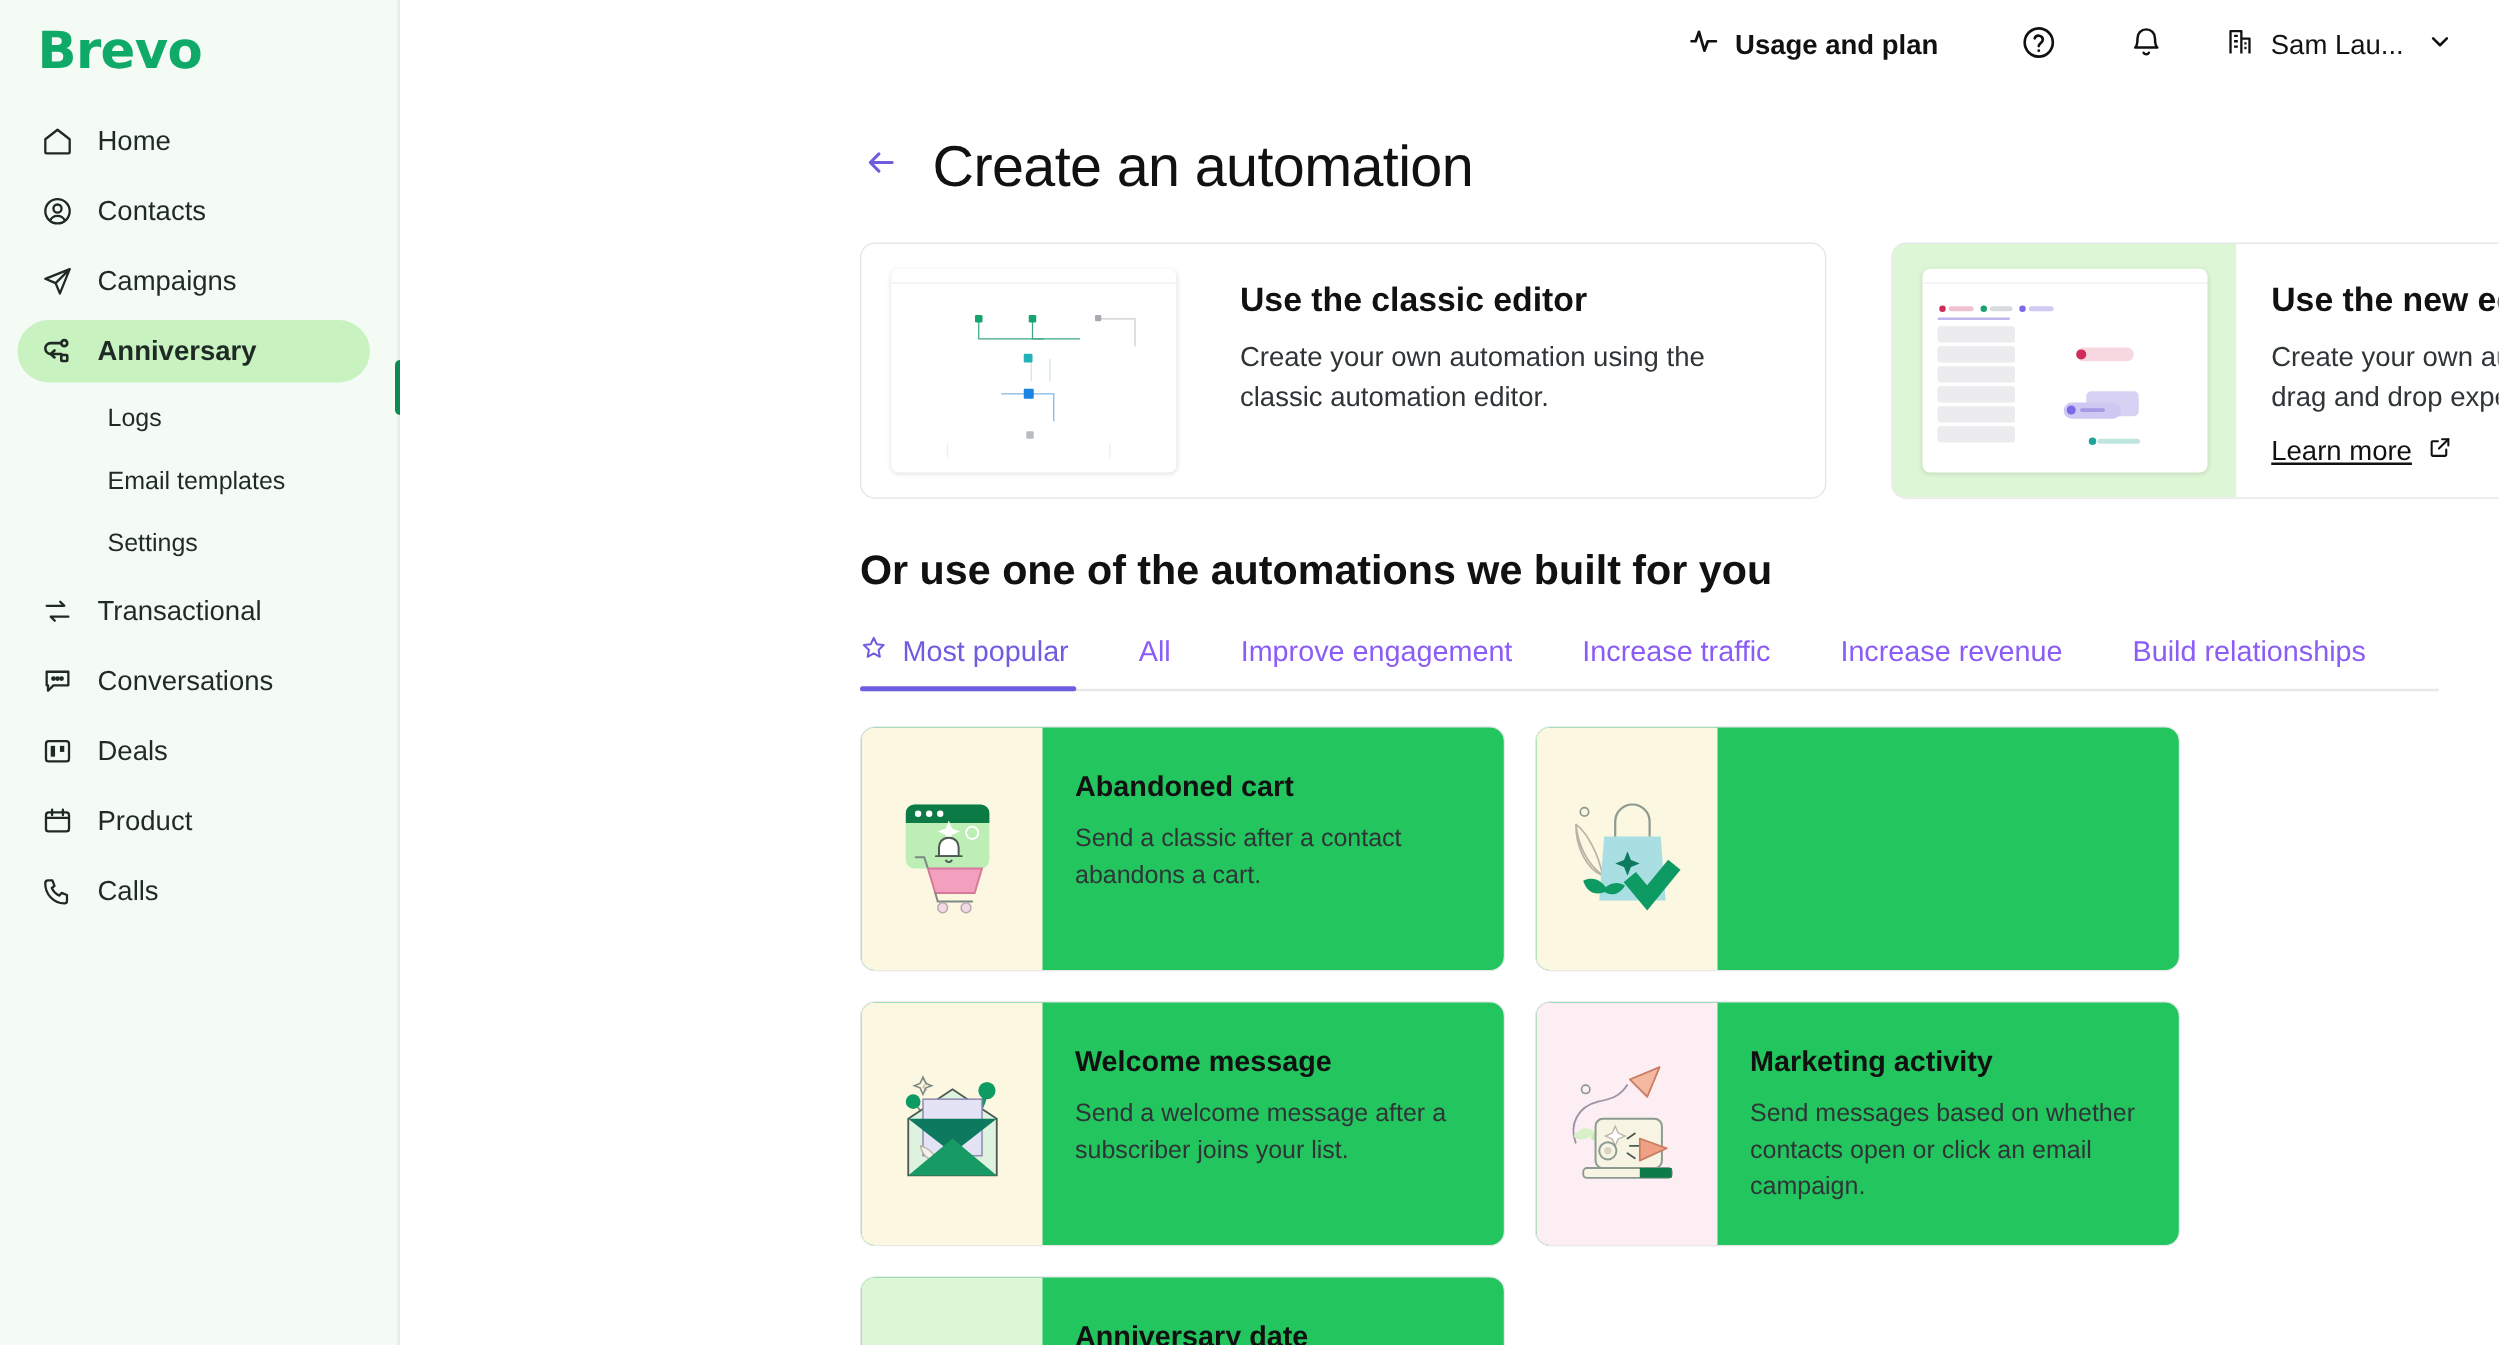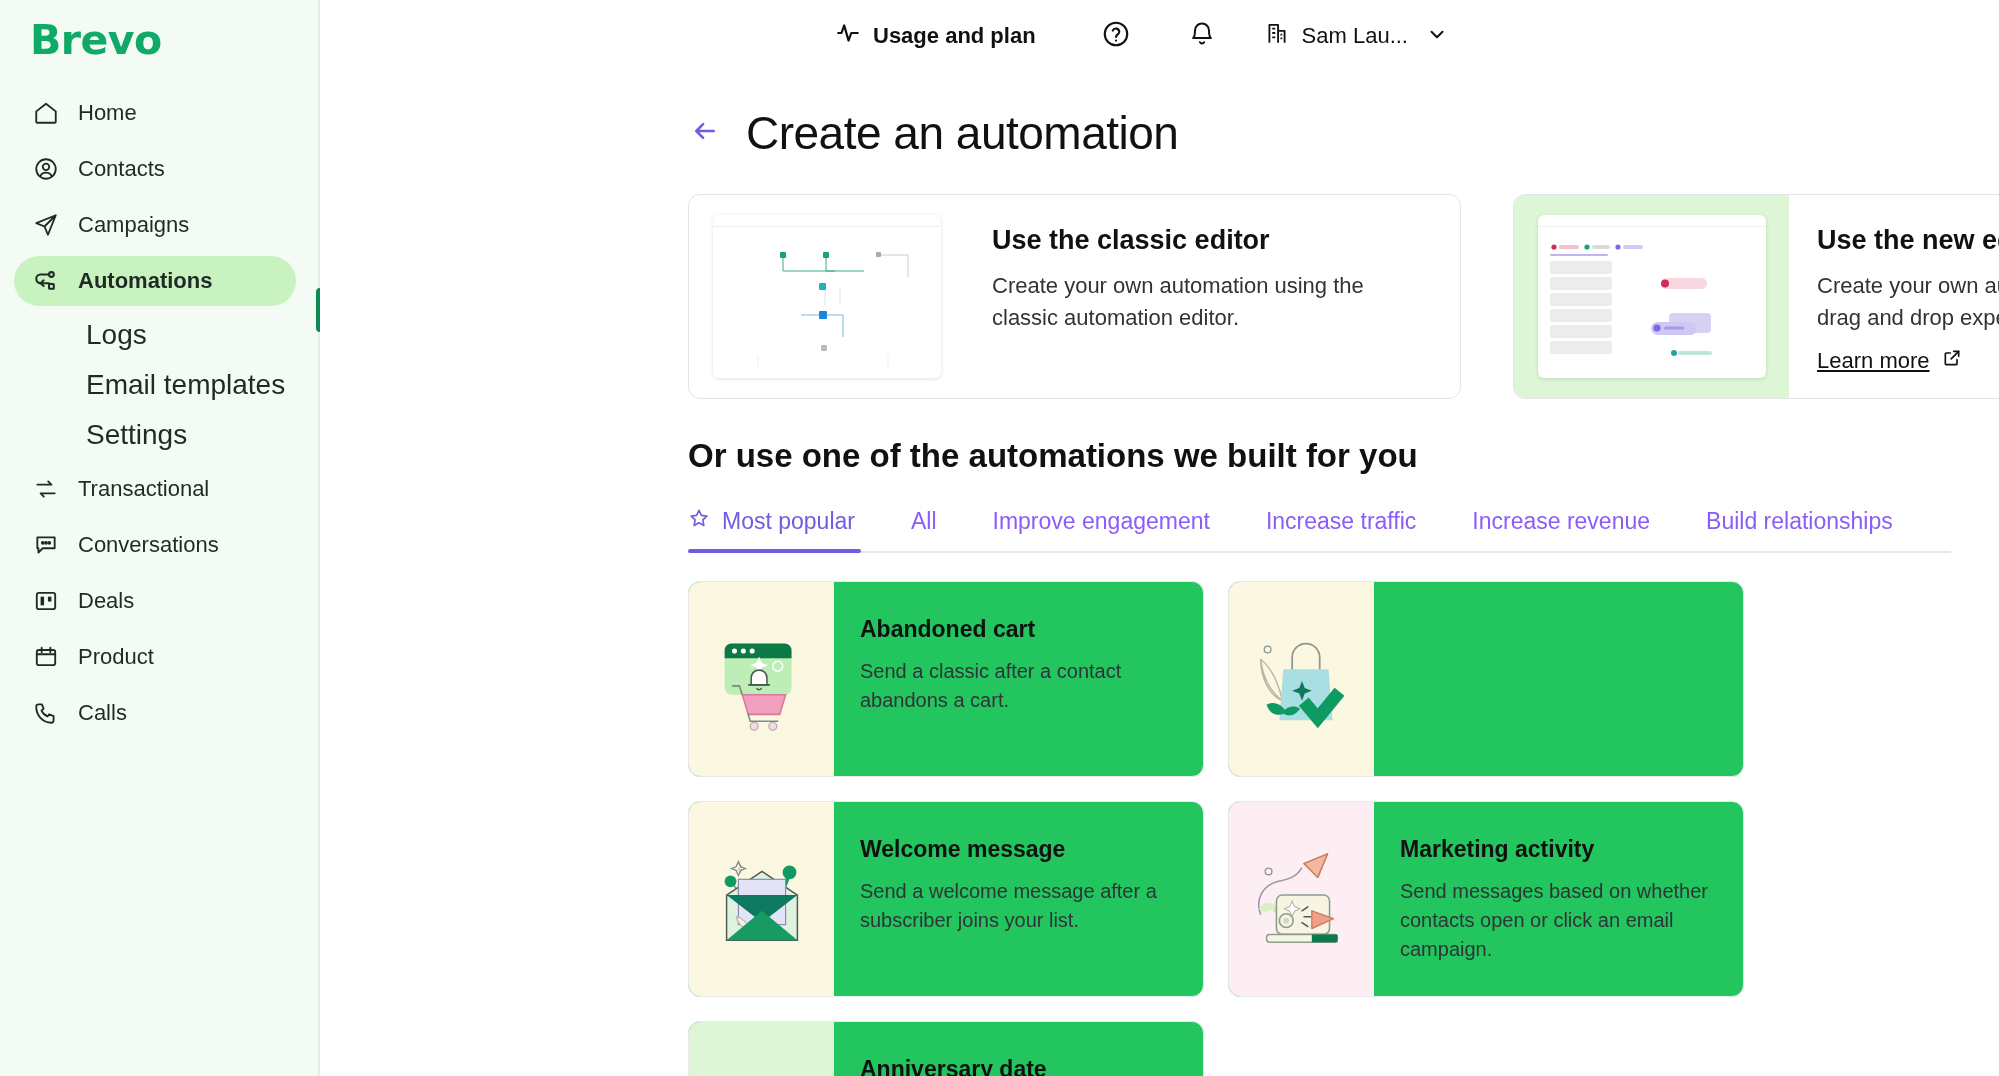--- a/index.html
+++ b/index.html
@@ -31,33 +31,33 @@
     height: 50px; margin: 6px 22px 6px 14px;
     padding-left: 18px; border-radius: 26px;
     color: #1f2a24; font-size: 22px; cursor: pointer;
   }
   .nav-item.active { background: #c8f2c0; font-weight: 700; }
   .nav-item .ico { width: 28px; height: 28px; flex: 0 0 28px;
     display: flex; align-items: center; justify-content: center; }
   .nav-item .ico svg { width: 26px; height: 26px; }
   .nav-sub {
     height: 46px; display: flex; align-items: center;
-    padding-left: 72px; font-size: 28px; color: #1f2a24;
+    padding-left: 72px; font-size: 20px; color: #1f2a24;
     margin: 4px 22px 4px 14px; cursor: pointer;
   }
   .active-bar {
     position: absolute; left: 316px; top: 288px;
     width: 8px; height: 44px; border-radius: 4px; background: #0b8a53;
   }
 
   
   .main { flex: 1; height: 1076px; position: relative; background: #fff; overflow: hidden; }
   .topbar {
     height: 72px; display: flex; align-items: center;
-    justify-content: center; gap: 16px; padding-right: 36px;
+    justify-content: flex-end; gap: 16px; padding-right: 36px;
   }
   .top-usage {
     display: flex; align-items: center; gap: 12px;
     font-size: 22px; font-weight: 700; color: #111; cursor: pointer;
     margin-right: 40px;
   }
   .top-icon-btn {
     width: 48px; height: 48px; display: flex; align-items: center;
     justify-content: center; cursor: pointer; margin-right: 22px;
   }
@@ -185,21 +185,21 @@
 
     <div class="nav-item active">
       <span class="ico">
         <svg viewBox="0 0 24 24" fill="none" stroke="#1f2a24" stroke-width="1.9" stroke-linecap="round" stroke-linejoin="round">
             <circle cx="17" cy="6" r="2.2"></circle>
             <rect x="14.8" y="14.8" width="4.4" height="4.4" rx="0.6"></rect>
             <path d="M14.8 6H7a4 4 0 0 0 0 8h7.8"></path>
             <path d="M9.8 11.4 7 14l2.8 2.6"></path>
           </svg>
       </span>
-      <span>Automations</span>
+      <span>Anniversary</span>
     </div>
     <div class="active-bar"></div>
 
     <div class="nav-sub">Logs</div>
     <div class="nav-sub">Email templates</div>
     <div class="nav-sub">Settings</div>
 
     <div class="nav-item">
       <span class="ico">
         <svg viewBox="0 0 24 24" fill="none" stroke="#1f2a24" stroke-width="1.7" stroke-linecap="round" stroke-linejoin="round">

